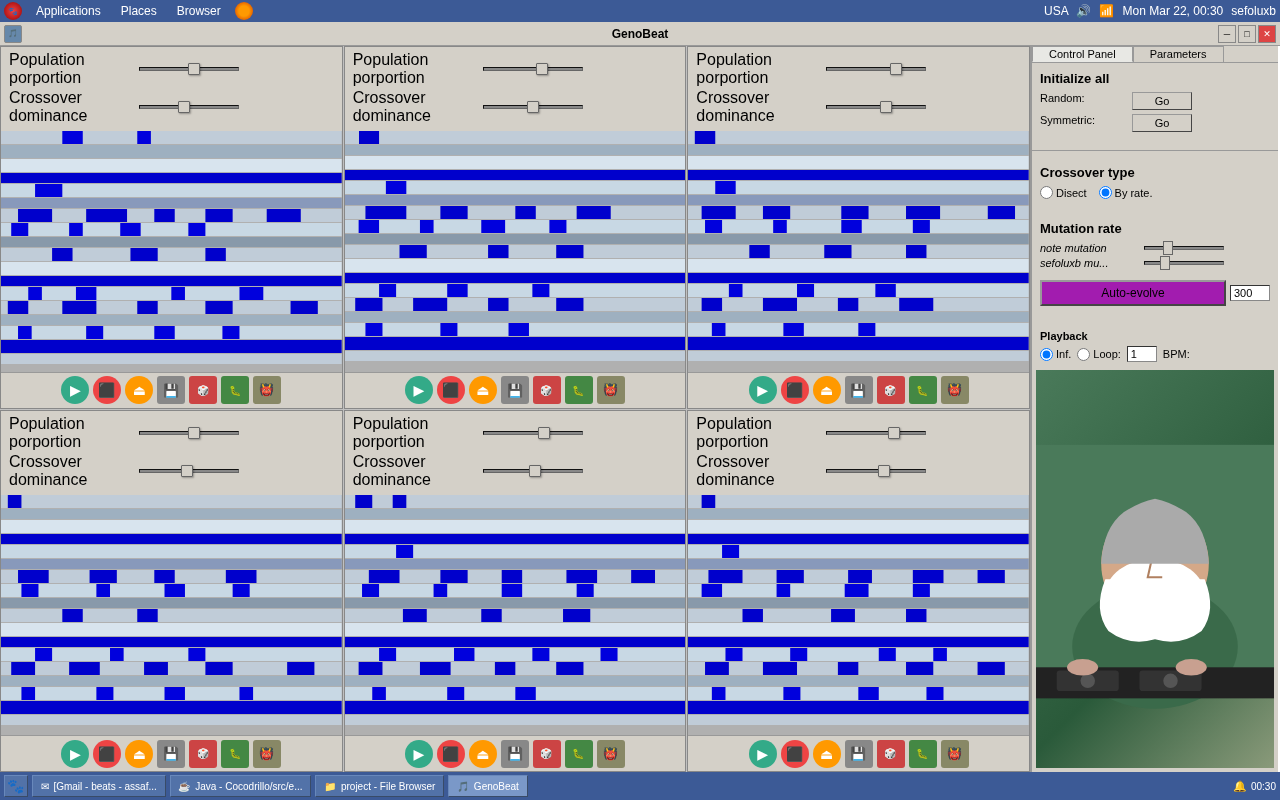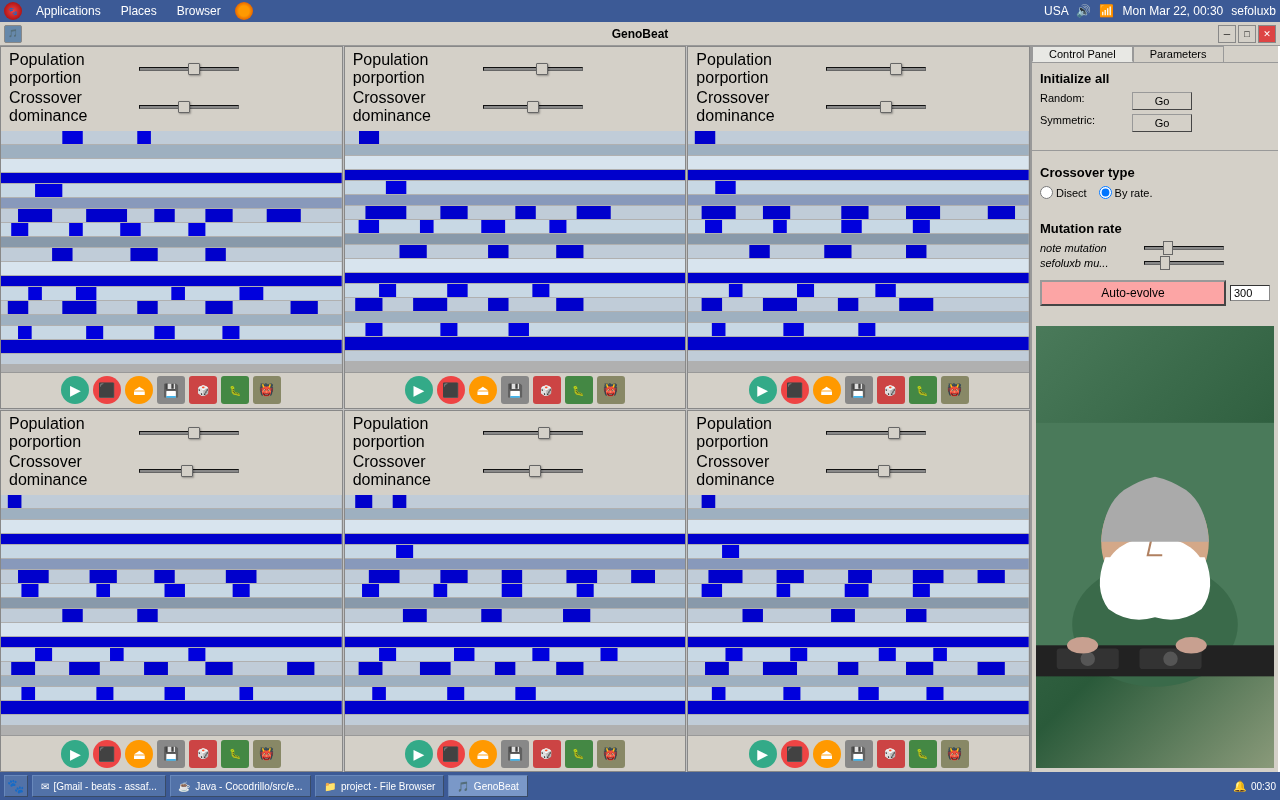--- a/index.html
+++ b/index.html
@@ -276,21 +276,21 @@
     }
 
     .auto-evolve-row {
       display: flex;
       align-items: center;
       gap: 4px;
       margin-bottom: 8px;
     }
 
     .auto-evolve-btn {
-      background: #fca5a5;
+      background: #a21caf;
       border: 2px outset #999;
       padding: 4px 8px;
       font-size: 12px;
       cursor: pointer;
       flex: 1;
     }
 
     .number-input {
       width: 40px;
       border: 1px inset #888;
@@ -899,20 +899,35 @@
       </div>
     </div>
 
     <div class="control-section" style="padding-top:0;">
       <div class="auto-evolve-row">
         <button class="auto-evolve-btn">Auto-evolve</button>
         <input type="text" class="number-input" value="300" style="">
       </div>
     </div>
 
+    <div class="control-section playback-section" style="padding-bottom:4px;">
+      <div class="playback-title">Playback</div>
+      <div class="playback-row">
+        <label class="radio-label">
+          <input type="radio" name="playback" checked="" style="">
+          <span>Inf.</span>
+        </label>
+        <label class="radio-label">
+          <input type="radio" name="playback" style="">
+          <span>Loop:</span>
+        </label>
+        <input type="text" class="number-input" style="width: 30px;" value="1">
+        <span>BPM:</span>
+      </div>
+    </div>
 
     <div class="darwin-image" style="background: linear-gradient(135deg, #4a7a5a 0%, #3a6a4a 30%, #2a5a3a 60%, #8a9a7a 100%); display:flex; align-items:center; justify-content:center; margin:4px; flex:1; min-height:0;">
       <div style="width:100%;height:100%;position:relative;overflow:hidden;">
         
         <svg width="100%" height="100%" viewBox="0 0 230 240" xmlns="http://www.w3.org/2000/svg">
 
           <rect x="0" y="0" width="230" height="240" fill="#4a7a5a"></rect>
 
           <ellipse cx="115" cy="195" rx="80" ry="60" fill="#3a6a4a"></ellipse>
 

